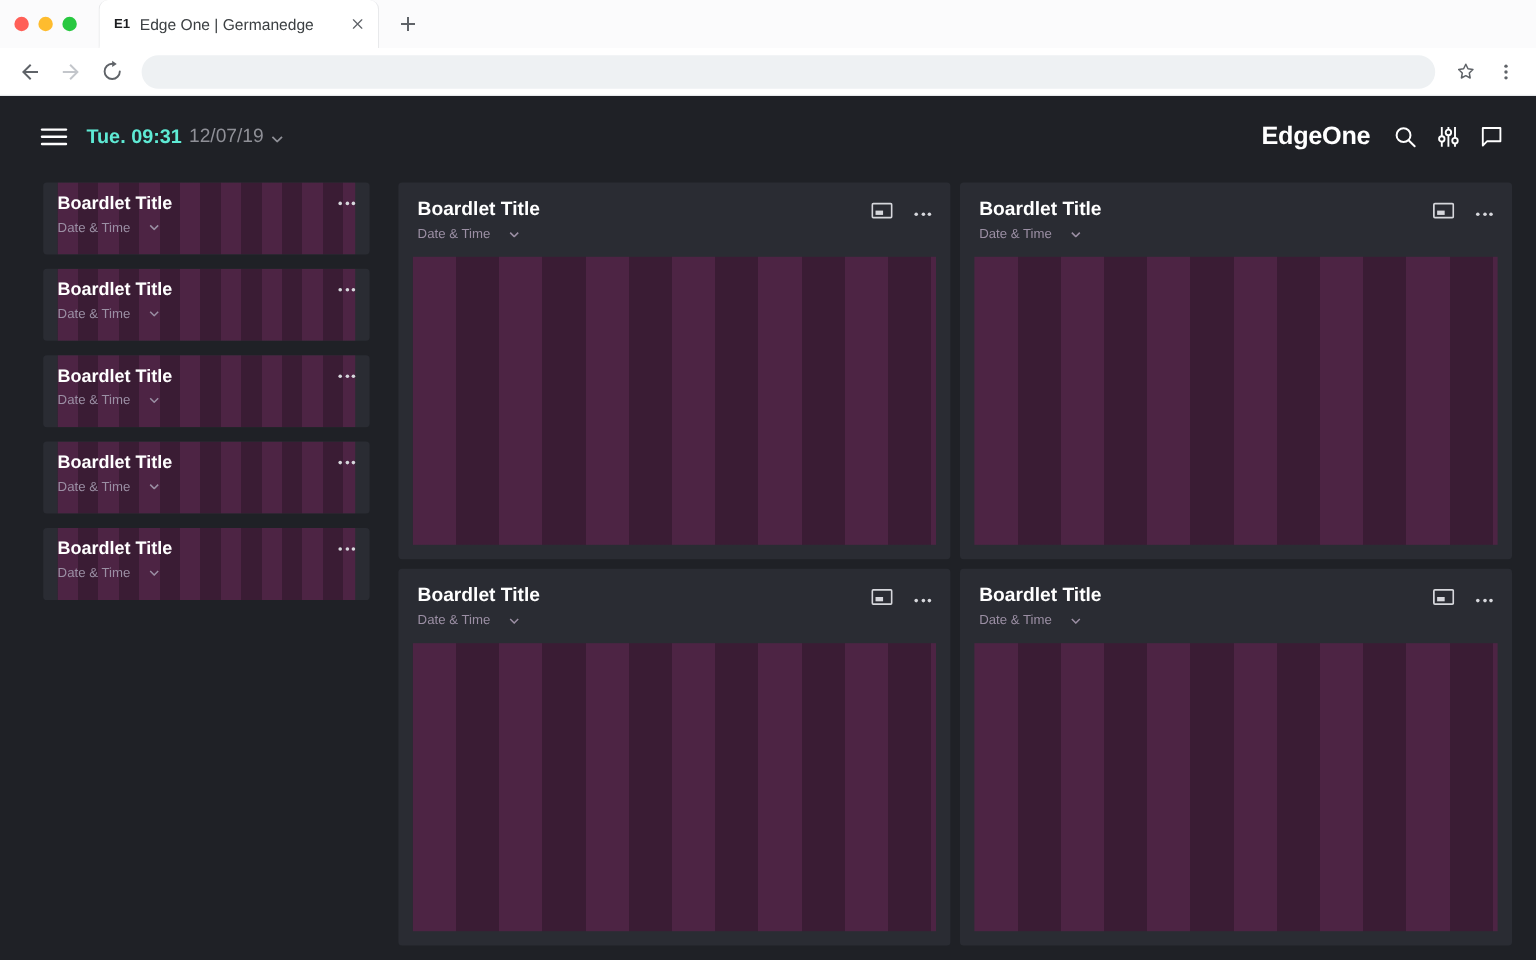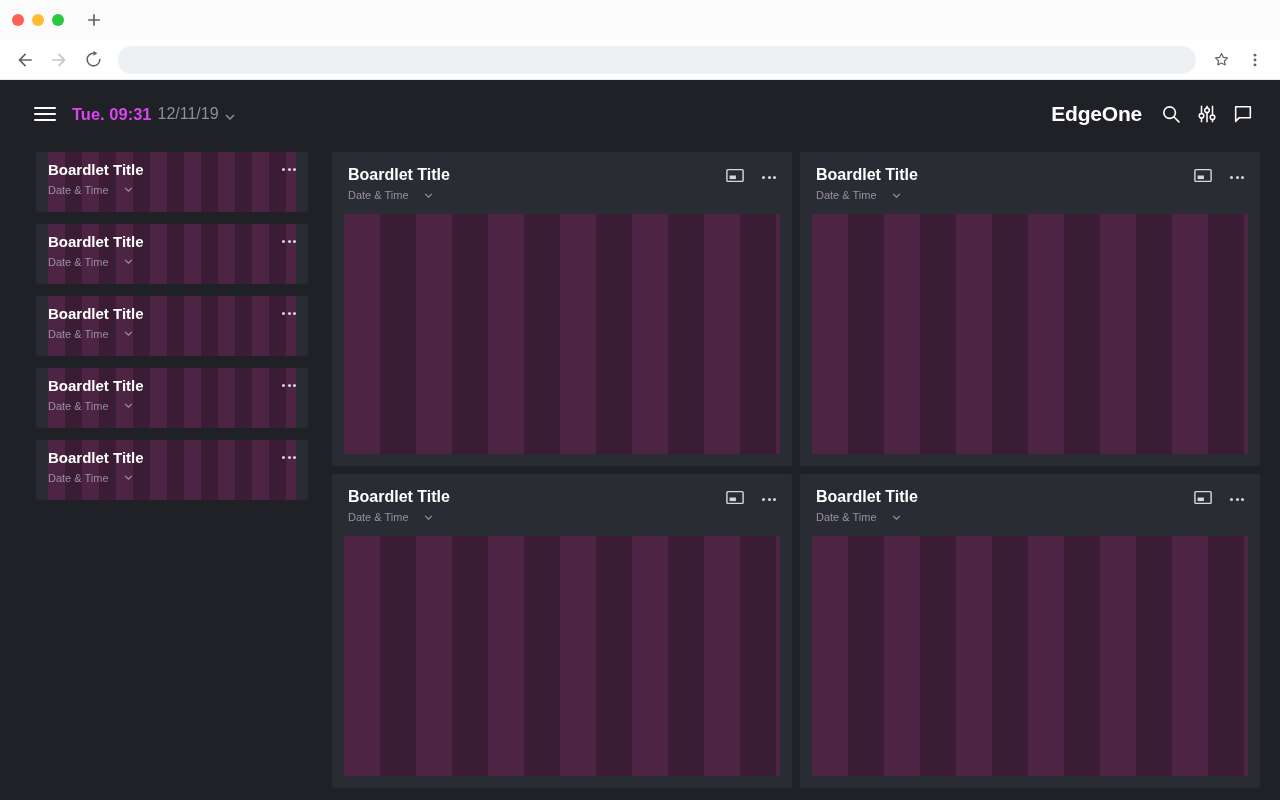--- a/index.html
+++ b/index.html
@@ -41,21 +41,21 @@
     width: 100%; border: none; outline: none; background: transparent;
     font-size: 13px; color: #202124; font-family: "Liberation Sans", sans-serif;
   }
 
   
   .dash { height: 720px; background: #1f2126; color: #ffffff; }
   .dash-header { height: 68px; display: flex; align-items: center; padding: 0 22px 0 34px; }
   .hamburger { width: 22px; display: flex; flex-direction: column; gap: 4px; cursor: pointer; flex: 0 0 auto; }
   .hamburger span { display: block; height: 2px; background: #ffffff; border-radius: 1px; }
   .timegroup { display: flex; align-items: center; margin-left: 16px; gap: 6px; cursor: pointer; }
-  .time { font-size: 16.5px; font-weight: bold; color: #d946ef; }
+  .time { font-size: 16.5px; font-weight: bold; color: #5eead4; }
   .date { font-size: 16px; color: #8f9097; }
   .timegroup .chev { color: #8f9097; margin-top: 2px; }
   .spacer { flex: 1; }
   .logo { font-size: 21px; font-weight: bold; letter-spacing: -0.2px; color: #ffffff; margin-left: 37px; }
   .hicons { display: flex; align-items: center; gap: 6px; margin-left: 14px; }
   .hicon { width: 30px; height: 30px; display: flex; align-items: center; justify-content: center; cursor: pointer; }
 
   .content { display: flex; gap: 24px; padding: 4px 20px 16px 36px; }
 
   
@@ -88,20 +88,29 @@
 </head>
 <body>
 
 <div class="tabstrip">
   <div class="traffic">
     <span class="tl-dot tl-red"></span>
     <span class="tl-dot tl-yellow"></span>
     <span class="tl-dot tl-green"></span>
   </div>
 
+  <div class="tab">
+    <span class="favicon">E1</span>
+    <span class="tab-title">Edge One | Germanedge</span>
+    <span class="tab-close">
+      <svg width="14" height="14" viewBox="0 0 24 24">
+          <path d="M6 6l12 12M18 6L6 18" stroke="#5f6368" stroke-width="1.8" stroke-linecap="round"></path>
+        </svg>
+    </span>
+  </div>
 
   <div class="newtab">
     <svg width="20" height="20" viewBox="0 0 24 24">
         <path d="M11 5h2v6h6v2h-6v6h-2v-6H5v-2h6z" fill="#5f6368"></path>
       </svg>
   </div>
 </div>
 
 <div class="toolbar">
   <div class="nav-btn">
@@ -143,21 +152,21 @@
 
   <div class="dash-header">
     <div class="hamburger">
         <span></span>
         <span></span>
         <span></span>
       </div>
 
     <div class="timegroup">
       <span class="time">Tue. 09:31</span>
-      <span class="date">12/11/19</span>
+      <span class="date">12/07/19</span>
       <span class="chev">
         <svg width="10" height="6" viewBox="0 0 10 6">
             <path d="M1 1l4 4 4-4" fill="none" stroke="currentColor" stroke-width="1.5"></path>
           </svg>
       </span>
     </div>
 
     <div class="spacer"></div>
 
     <span class="logo">EdgeOne</span>

